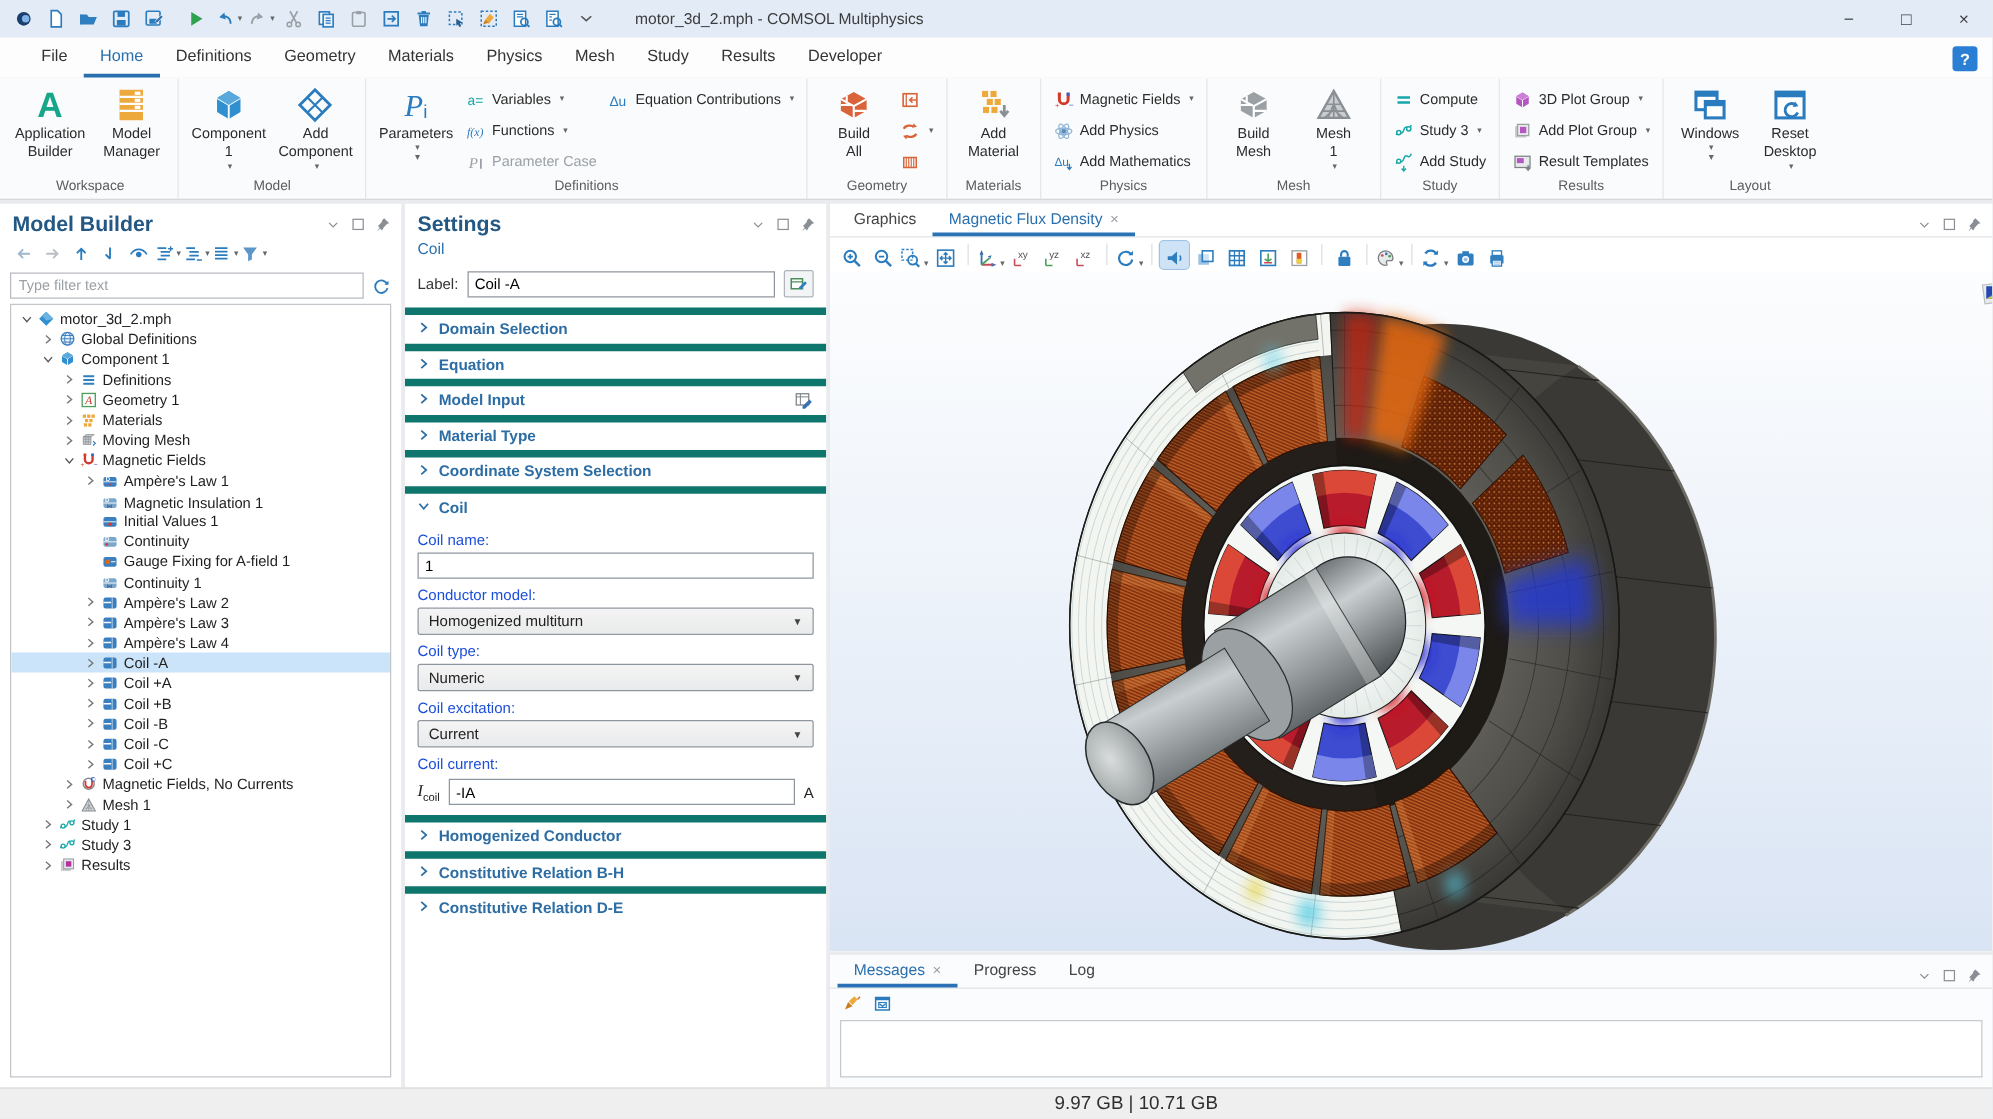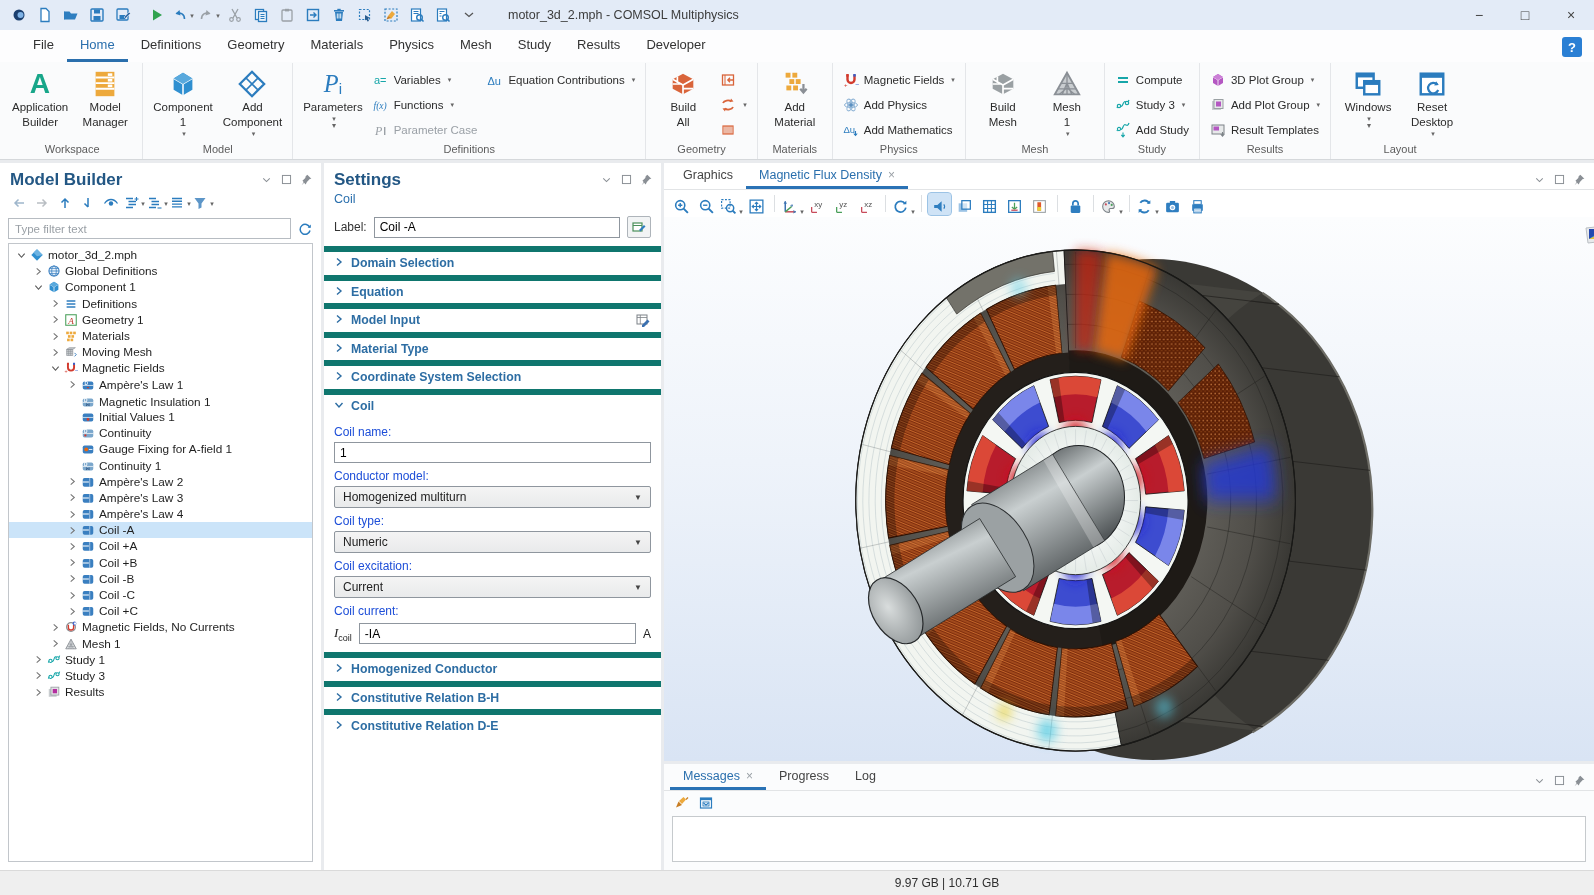--- a/index.html
+++ b/index.html
@@ -95,21 +95,21 @@
   .canvas{flex:1;position:relative;overflow:hidden}
   .canvas svg{position:absolute;inset:0}
   .thumb{position:absolute;top:8px;right:10px}
 
   
   .msg-toolbar{display:flex;align-items:center;gap:8px;padding:4px 10px 2px}
   .msgbox{flex:1;border:1px solid #c6cacd;background:#fff;margin:3px 8px 8px}
 
   
   .statusbar{position:absolute;left:0;right:0;bottom:0;height:25px;background:#efefef;border-top:1px solid #dadada}
-  .statusbar .mem{position:absolute;left:947px;top:50%;transform:translate(-50%,-50%);font-size:12px;color:#2f2f2f}
+  .statusbar .mem{position:absolute;left:909px;top:50%;transform:translate(-50%,-50%);font-size:15px;color:#2f2f2f}
 </style>
 </head>
 <body>
 
 <div id="app">
 
   <div class="titlebar">
     <div class="qat" id="qat">
         <span class="tbtn">
           <span class="ic">

